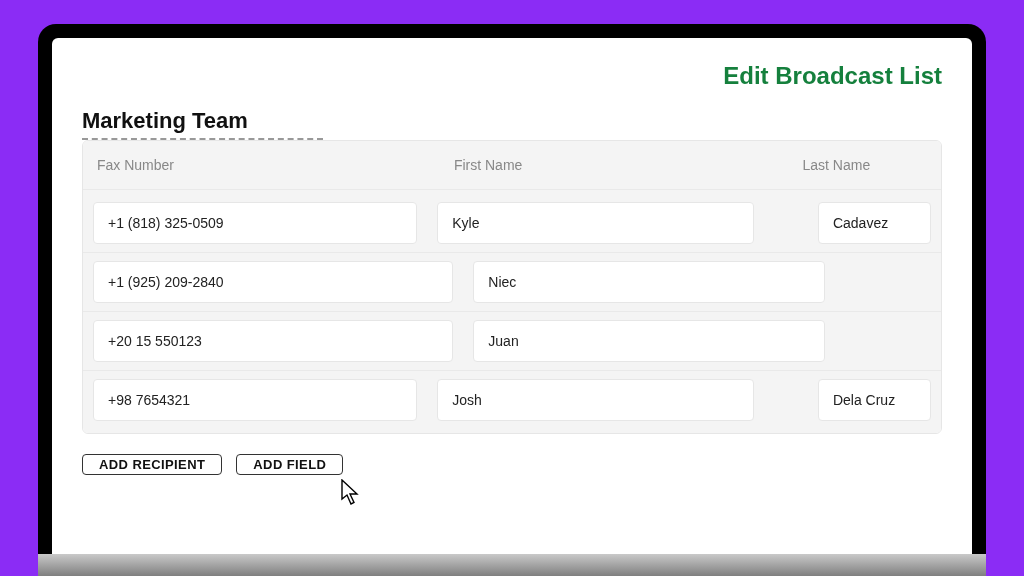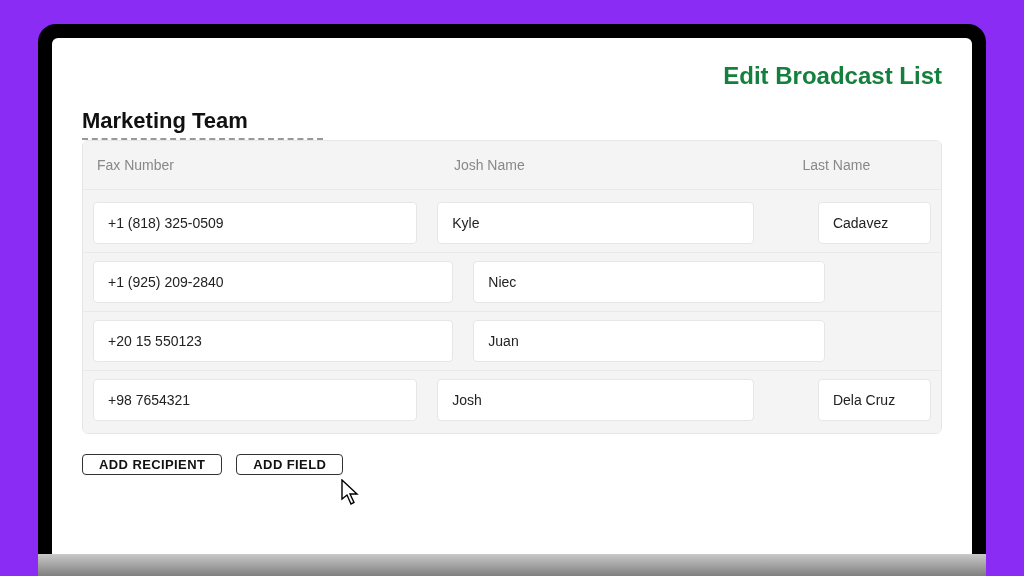--- a/index.html
+++ b/index.html
@@ -143,21 +143,21 @@
 
     <h1 class="page-title">Edit Broadcast List</h1>
 
     <div class="list-name-wrap">
       <input class="list-name" size="16" value="Marketing Team" style="">
     </div>
 
     <div class="table">
       <div class="table-header">
         <div class="col-fax header-label">Fax Number</div>
-        <div class="col-first header-label">Josh Name</div>
+        <div class="col-first header-label">First Name</div>
         <div class="col-last header-label">Last Name</div>
       </div>
       <div class="table-body">
         <div class="row">
           <div class="cell-fax"><input class="cell-input" value="+1 (818) 325-0509" style=""></div>
           <div class="cell-first"><input class="cell-input" value="Kyle" style=""></div>
           <div class="cell-last"><input class="cell-input" value="Cadavez" style=""></div>
         </div>
         <div class="row">
           <div class="cell-fax"><input class="cell-input" value="+1 (925) 209-2840" style=""></div>

